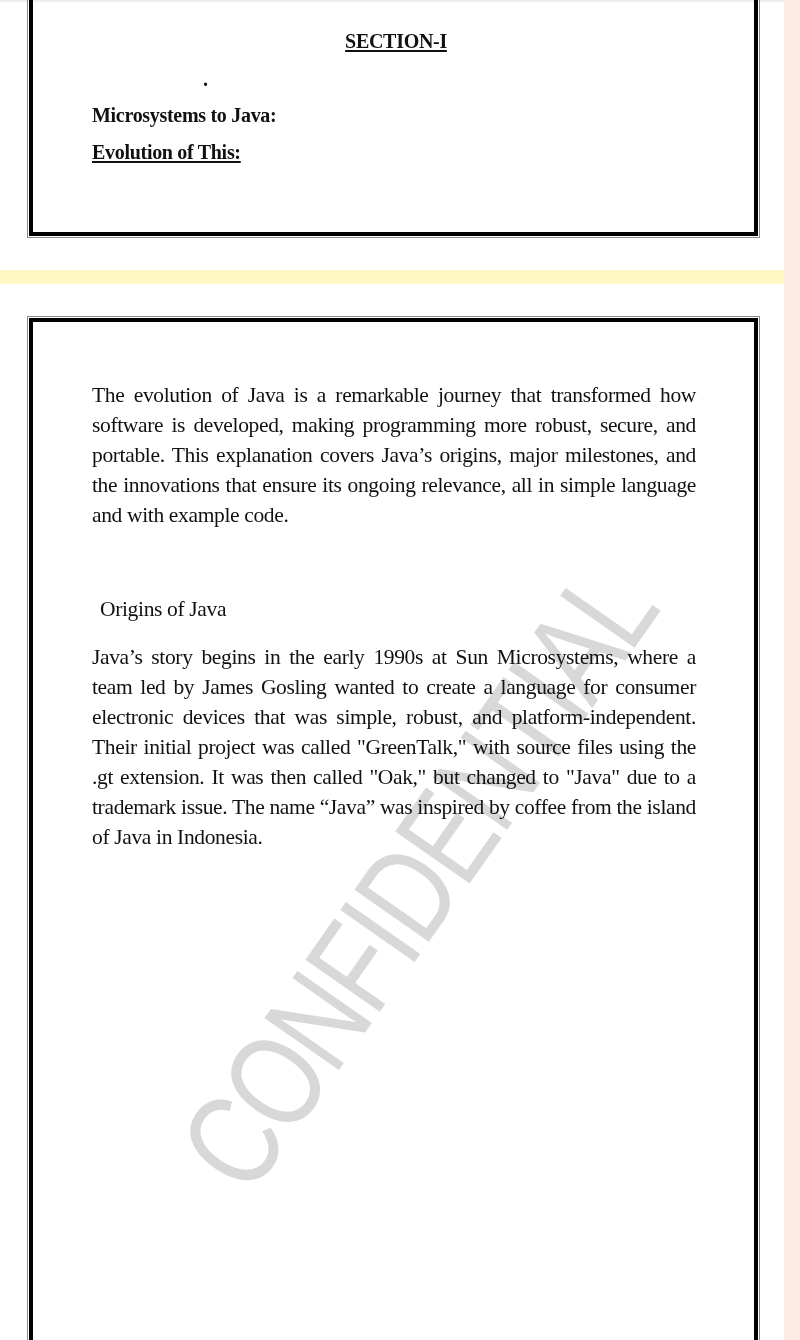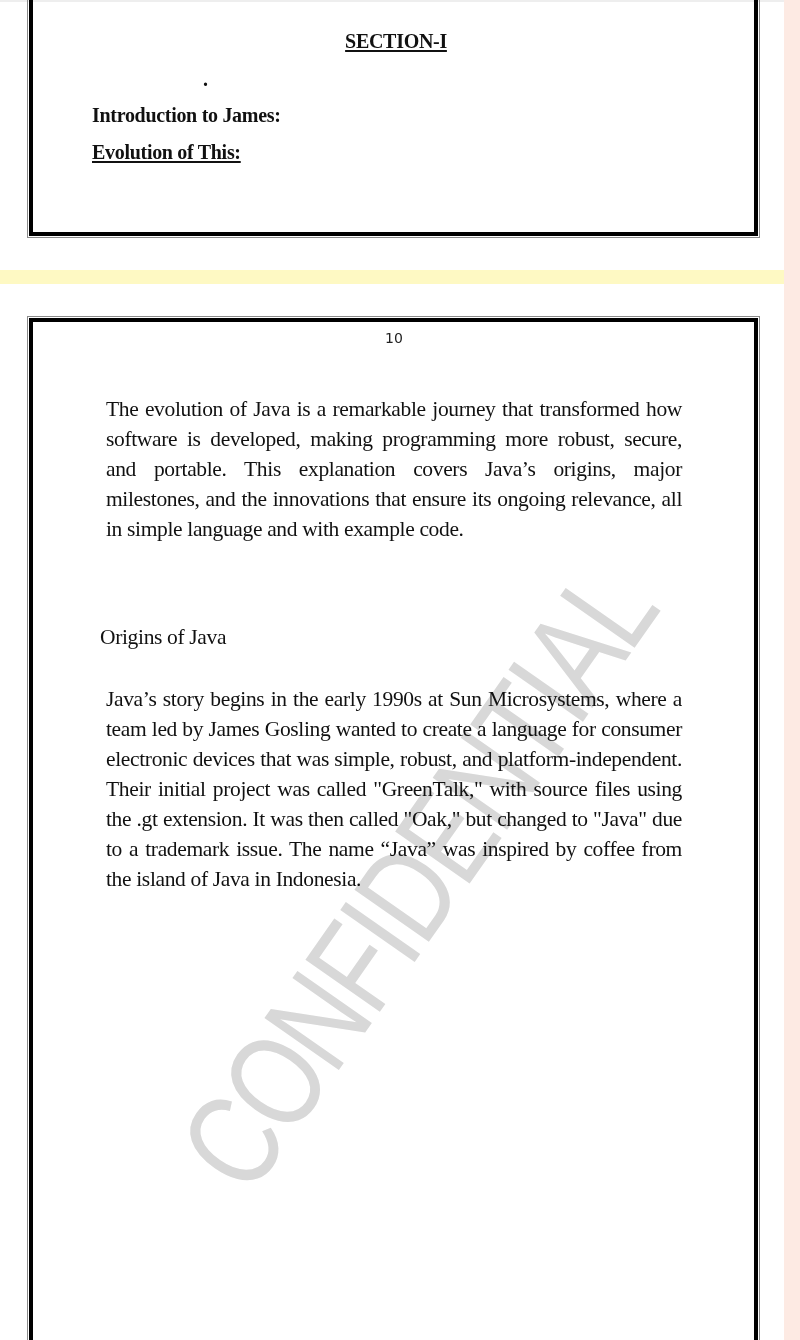--- a/index.html
+++ b/index.html
@@ -119,21 +119,21 @@
       position: absolute;
       left: 92px;
       width: 604px;
       top: 96px;
       font-size: 21.5px;
       line-height: 30px;
       letter-spacing: -0.35px;
       z-index: 2;
     }
     .para {
-      margin: 14px;
+      margin: 0;
       text-align: justify;
     }
     .subheading {
       margin: 8px;
       font-size: 21.5px;
     }
     .gap-lg { height: 56px; }
     .gap-sm { height: 10px; }
     .gap-xl { height: 52px; }
     .watermark {
@@ -170,30 +170,29 @@
 
 <div class="viewer">
 
   <div class="page page-1">
     <div class="page-top-shade"></div>
     <div class="frame frame-1">
       <div class="frame-inner"></div>
     </div>
     <div class="section-title">SECTION-I</div>
     <div class="stray-dot">.</div>
-    <div class="intro-heading">Introduction to James:</div>
+    <div class="intro-heading">Microsystems to Java:</div>
     <div class="evolution-heading">Evolution of This:</div>
   </div>
 
   <div class="page page-2">
     <div class="frame frame-2">
       <div class="frame-inner"></div>
     </div>
 
-    <div class="page-number">10</div>
 
     <div class="watermark-wrap">
       <div class="watermark" style="left:150px; top:845px;">CONFIDENTIAL</div>
     </div>
 
     <div class="content">
       <p class="para">The evolution of Java is a remarkable journey that transformed how software is developed, making programming more robust, secure, and portable. This explanation covers Java’s origins, major milestones, and the innovations that ensure its ongoing relevance, all in simple language and with example code.</p>
 
       <div class="gap-lg"></div>
 

